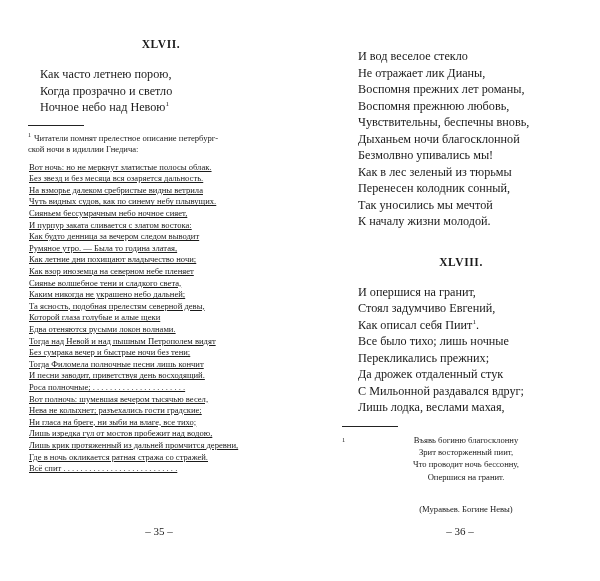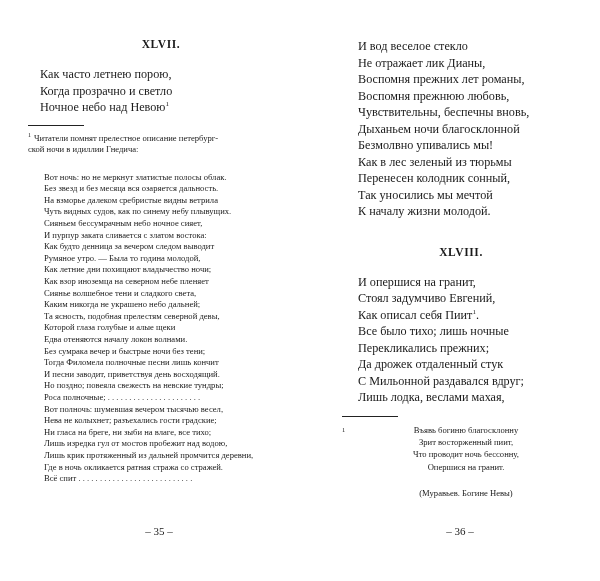--- a/index.html
+++ b/index.html
@@ -25,21 +25,21 @@
     position: relative;
     box-sizing: border-box;
     height: 551px;
   }
   .page-left {
     width: 320px;
     padding: 38px 26px 0 28px;
   }
   .page-right {
     width: 280px;
-    padding: 38px 20px 0 22px;
+    padding: 48px 20px 0 22px;
   }
   .stanza-num {
     text-align: center;
     font-weight: bold;
     font-size: 11.5px;
     letter-spacing: 0.6px;
     margin: 0 0 16px 0;
   }
   .verse {
     margin: 0;
@@ -77,37 +77,38 @@
   }
   .fn-intro .sup {
     font-size: 6px;
     margin-right: 3px;
   }
   .fn-line {
     white-space: nowrap;
     margin: 0;
   }
   .fn-quote {
-    margin: 16px;
+    margin: 1px;
+    text-decoration: underline;
   }
   .page-right .footnote {
     font-size: 8.6px;
     line-height: 12.4px;
     padding-left: 10px;
     position: relative;
     text-align: center;
   }
   .page-right .fn-marker {
     position: absolute;
     left: 0;
     top: 0;
     font-size: 6.5px;
   }
   .fn-attr {
-    margin-top: 14px;
+    margin-top: 20px;
   }
   .folio {
     position: absolute;
     bottom: 14px;
     left: 0;
     right: 0;
     text-align: center;
     font-size: 11px;
   }
   .page-left .folio { padding-right: 2px; }
@@ -135,32 +136,32 @@
         <div class="fn-line">ской ночи в идиллии Гнедича:</div>
       </div>
       <div class="fn-quote">
         <div class="fn-line">Вот ночь: но не меркнут златистые полосы облак.</div>
         <div class="fn-line">Без звезд и без месяца вся озаряется дальность.</div>
         <div class="fn-line">На взморье далеком сребристые видны ветрила</div>
         <div class="fn-line">Чуть видных судов, как по синему небу плывущих.</div>
         <div class="fn-line">Сияньем бессумрачным небо ночное сияет,</div>
         <div class="fn-line">И пурпур заката сливается с златом востока:</div>
         <div class="fn-line">Как будто денница за вечером следом выводит</div>
-        <div class="fn-line">Румяное утро. — Была то година молодой,</div>
+        <div class="fn-line">Румяное утро. — Была то година златая,</div>
         <div class="fn-line">Как летние дни похищают владычество ночи;</div>
         <div class="fn-line">Как взор иноземца на северном небе пленяет</div>
         <div class="fn-line">Сиянье волшебное тени и сладкого света,</div>
         <div class="fn-line">Каким никогда не украшено небо дальней;</div>
         <div class="fn-line">Та ясность, подобная прелестям северной девы,</div>
         <div class="fn-line">Которой глаза голубые и алые щеки</div>
-        <div class="fn-line">Едва отеняются началу локон волнами.</div>
+        <div class="fn-line">Едва отеняются русыми локон волнами.</div>
+        <div class="fn-line">Тогда над Невой и над пышным Петрополем видят</div>
         <div class="fn-line">Без сумрака вечер и быстрые ночи без тени;</div>
         <div class="fn-line">Тогда Филомела полночные песни лишь кончит</div>
         <div class="fn-line">И песни заводит, приветствуя день восходящий.</div>
-        <div class="fn-line">Но поздно; повеяла свежесть на невские тундры;</div>
         <div class="fn-line">Роса полночные; . . . . . . . . . . . . . . . . . . . . . .</div>
         <div class="fn-line">Вот полночь: шумевшая вечером тысячью весел,</div>
         <div class="fn-line">Нева не колыхнет; разъехались гости градские;</div>
         <div class="fn-line">Ни гласа на бреге, ни зыби на влаге, все тихо;</div>
         <div class="fn-line">Лишь изредка гул от мостов пробежит над водою,</div>
         <div class="fn-line">Лишь крик протяженный из дальней промчится деревни,</div>
         <div class="fn-line">Где в ночь окликается ратная стража со стражей.</div>
         <div class="fn-line">Всё спит . . . . . . . . . . . . . . . . . . . . . . . . . . .</div>
       </div>
     </div>

